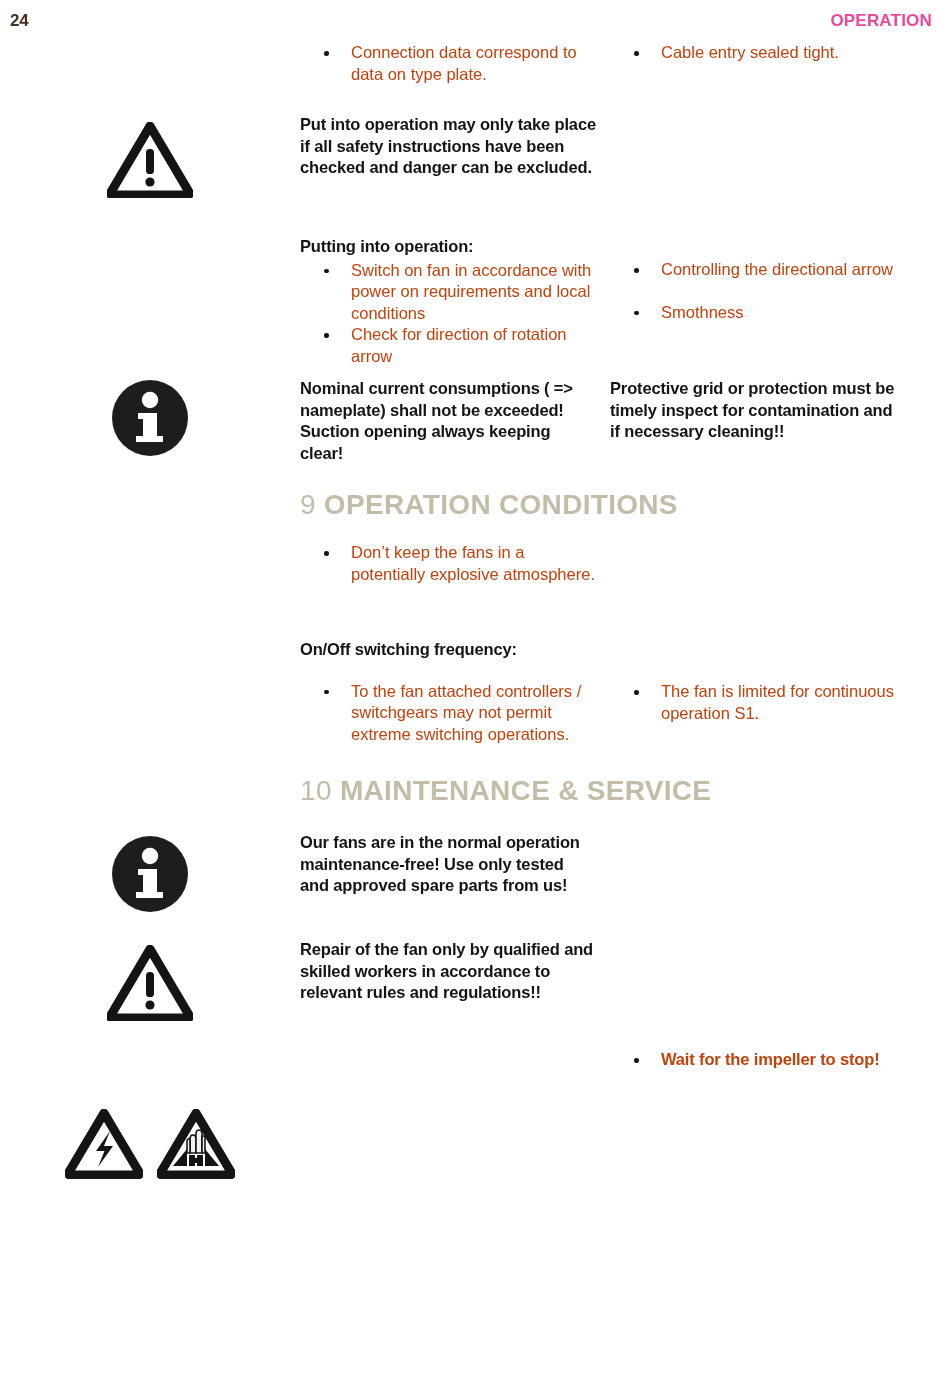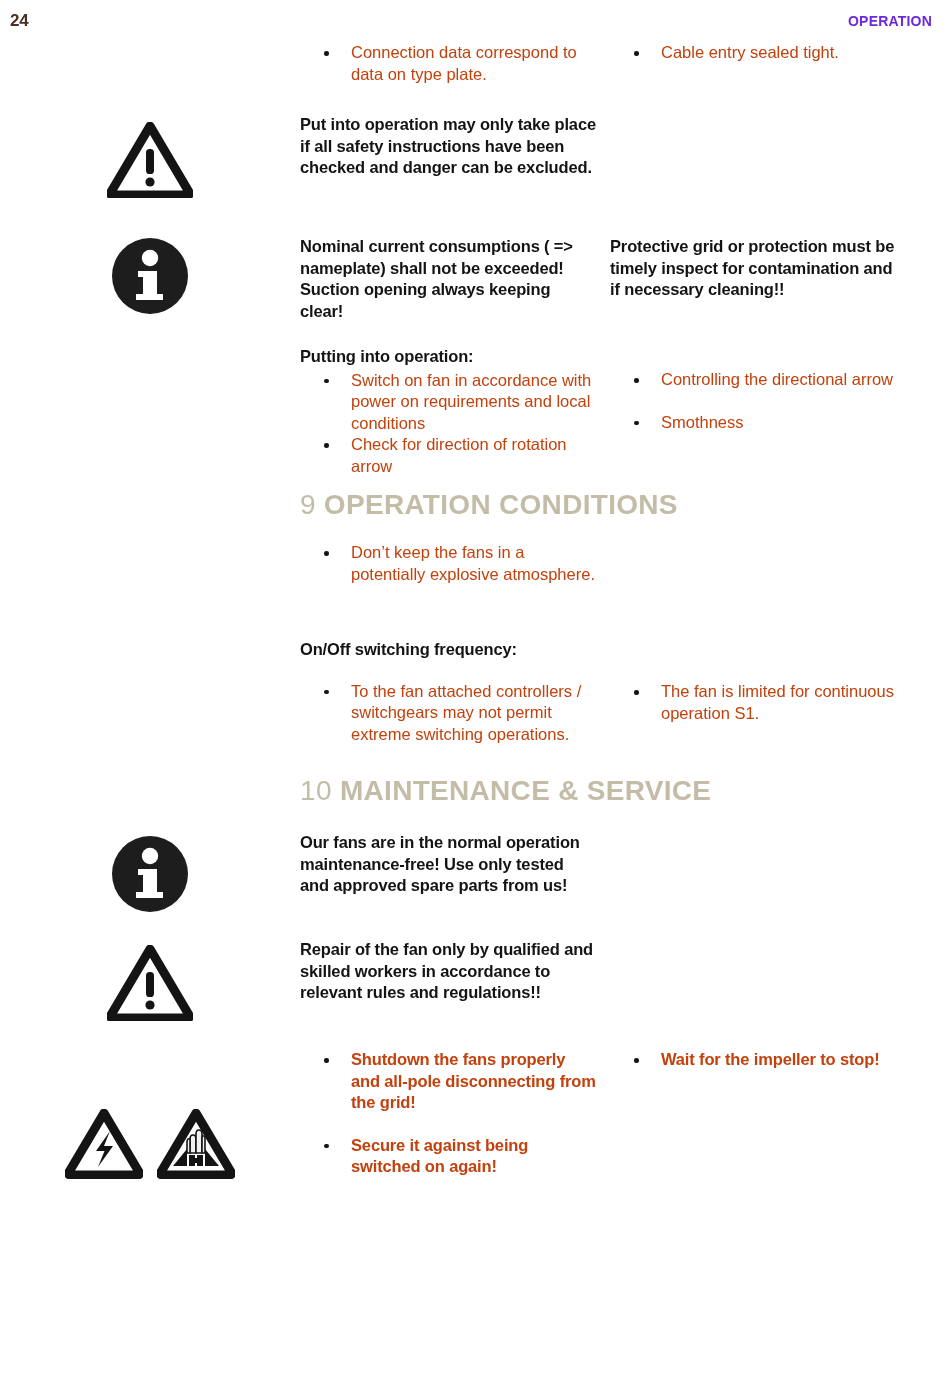--- a/index.html
+++ b/index.html
@@ -24,23 +24,23 @@
     align-items: center;
     justify-content: space-between;
   }
   .page-number {
     font-size: 17px;
     font-weight: bold;
     color: #4a2f22;
     letter-spacing: -0.2px;
   }
   .header-title {
-    font-size: 14px;
-    font-weight: bold;
-    color: #6d28d9;
+    font-size: 17px;
+    font-weight: bold;
+    color: #ec4899;
     letter-spacing: 0.2px;
   }
 
   
   .page-body {
     position: absolute;
     top: 42px; left: 0;
     width: 950px;
   }
 
@@ -184,66 +184,66 @@
     <div class="cols">
       <div class="col left">
         <div class="para bold">Put into operation may only take place if all safety instructions have been checked and danger can be excluded.</div>
       </div>
       <div class="col right">
           <div class="spacer"></div>
         </div>
     </div>
   </div>
 
+  <div class="block" style="height:142px;">
+    <div class="cols">
+      <div class="col left">
+        <div class="para bold" style="margin-bottom:2px;">Putting into operation:</div>
+        <ul class="bullets">
+          <li>
+            <span class="dot"></span>
+            <span>Switch on fan in accordance with power on requirements and local conditions</span>
+          </li>
+          <li>
+            <span class="dot"></span>
+            <span>Check for direction of rotation arrow</span>
+          </li>
+        </ul>
+      </div>
+      <div class="col right">
+        <ul class="bullets spaced" style="margin-top:23px;">
+          <li>
+            <span class="dot"></span>
+            <span>Controlling the directional arrow</span>
+          </li>
+          <li>
+            <span class="dot"></span>
+            <span>Smothness</span>
+          </li>
+        </ul>
+      </div>
+    </div>
+  </div>
+
   <div class="block" style="height:110px;">
     <div class="gutter" style="top:0px;">
       <span class="icon-info">
         <svg width="80" height="80" viewBox="0 0 80 80" aria-hidden="true">
           <circle cx="40" cy="40" r="38" fill="#1d1d1d"></circle>
           <circle cx="40" cy="22" r="8.2" fill="#ffffff"></circle>
           <path d="M28 35 H47 V58 H53 V64 H26 V58 H33 V41 H28 Z" fill="#ffffff"></path>
         </svg>
       </span>
     </div>
     <div class="cols">
       <div class="col left">
         <div class="para bold">Nominal current consumptions ( =&gt; nameplate) shall not be exceeded! Suction opening always keeping clear!</div>
       </div>
       <div class="col right">
         <div class="para bold">Protective grid or protection must be timely inspect for contamination and if necessary cleaning!!</div>
-      </div>
-    </div>
-  </div>
-
-  <div class="block" style="height:142px;">
-    <div class="cols">
-      <div class="col left">
-        <div class="para bold" style="margin-bottom:2px;">Putting into operation:</div>
-        <ul class="bullets">
-          <li>
-            <span class="dot"></span>
-            <span>Switch on fan in accordance with power on requirements and local conditions</span>
-          </li>
-          <li>
-            <span class="dot"></span>
-            <span>Check for direction of rotation arrow</span>
-          </li>
-        </ul>
-      </div>
-      <div class="col right">
-        <ul class="bullets spaced" style="margin-top:23px;">
-          <li>
-            <span class="dot"></span>
-            <span>Controlling the directional arrow</span>
-          </li>
-          <li>
-            <span class="dot"></span>
-            <span>Smothness</span>
-          </li>
-        </ul>
       </div>
     </div>
   </div>
 
   <div class="block" style="height:54px;">
     <div class="section-heading">
       <span class="num">9</span>
       <span class="title">OPERATION CONDITIONS</span>
     </div>
   </div>
@@ -353,30 +353,20 @@
             <path d="M33 44 L33 30 Q33 26 36 26 Q39 26 39 30 L39 44 Z" fill="#f2f2f2" stroke="#141414" stroke-width="1.6"></path>
             <path d="M39 44 L39 25 Q39 21 42 21 Q45 21 45 25 L45 44 Z" fill="#f2f2f2" stroke="#141414" stroke-width="1.6"></path>
             <path d="M30 44 L30 33 Q30 29 33 30 L33 44 Z" fill="#f2f2f2" stroke="#141414" stroke-width="1.6"></path>
             <path d="M45 44 L45 29 Q45 25 48 28 L48 44 Z" fill="#f2f2f2" stroke="#141414" stroke-width="1.6"></path>
           </svg>
         </span>
       </div>
     </div>
     <div class="cols">
       <div class="col left">
-        <ul class="bullets bold spaced">
-          <li>
-            <span class="dot"></span>
-            <span>Shutdown the fans properly and all-pole disconnecting from the grid!</span>
-          </li>
-          <li>
-            <span class="dot"></span>
-            <span>Secure it against being switched on again!</span>
-          </li>
-        </ul>
       </div>
       <div class="col right">
         <ul class="bullets bold" style="">
           <li>
             <span class="dot"></span>
             <span>Wait for the impeller to stop!</span>
           </li>
         </ul>
       </div>
     </div>

